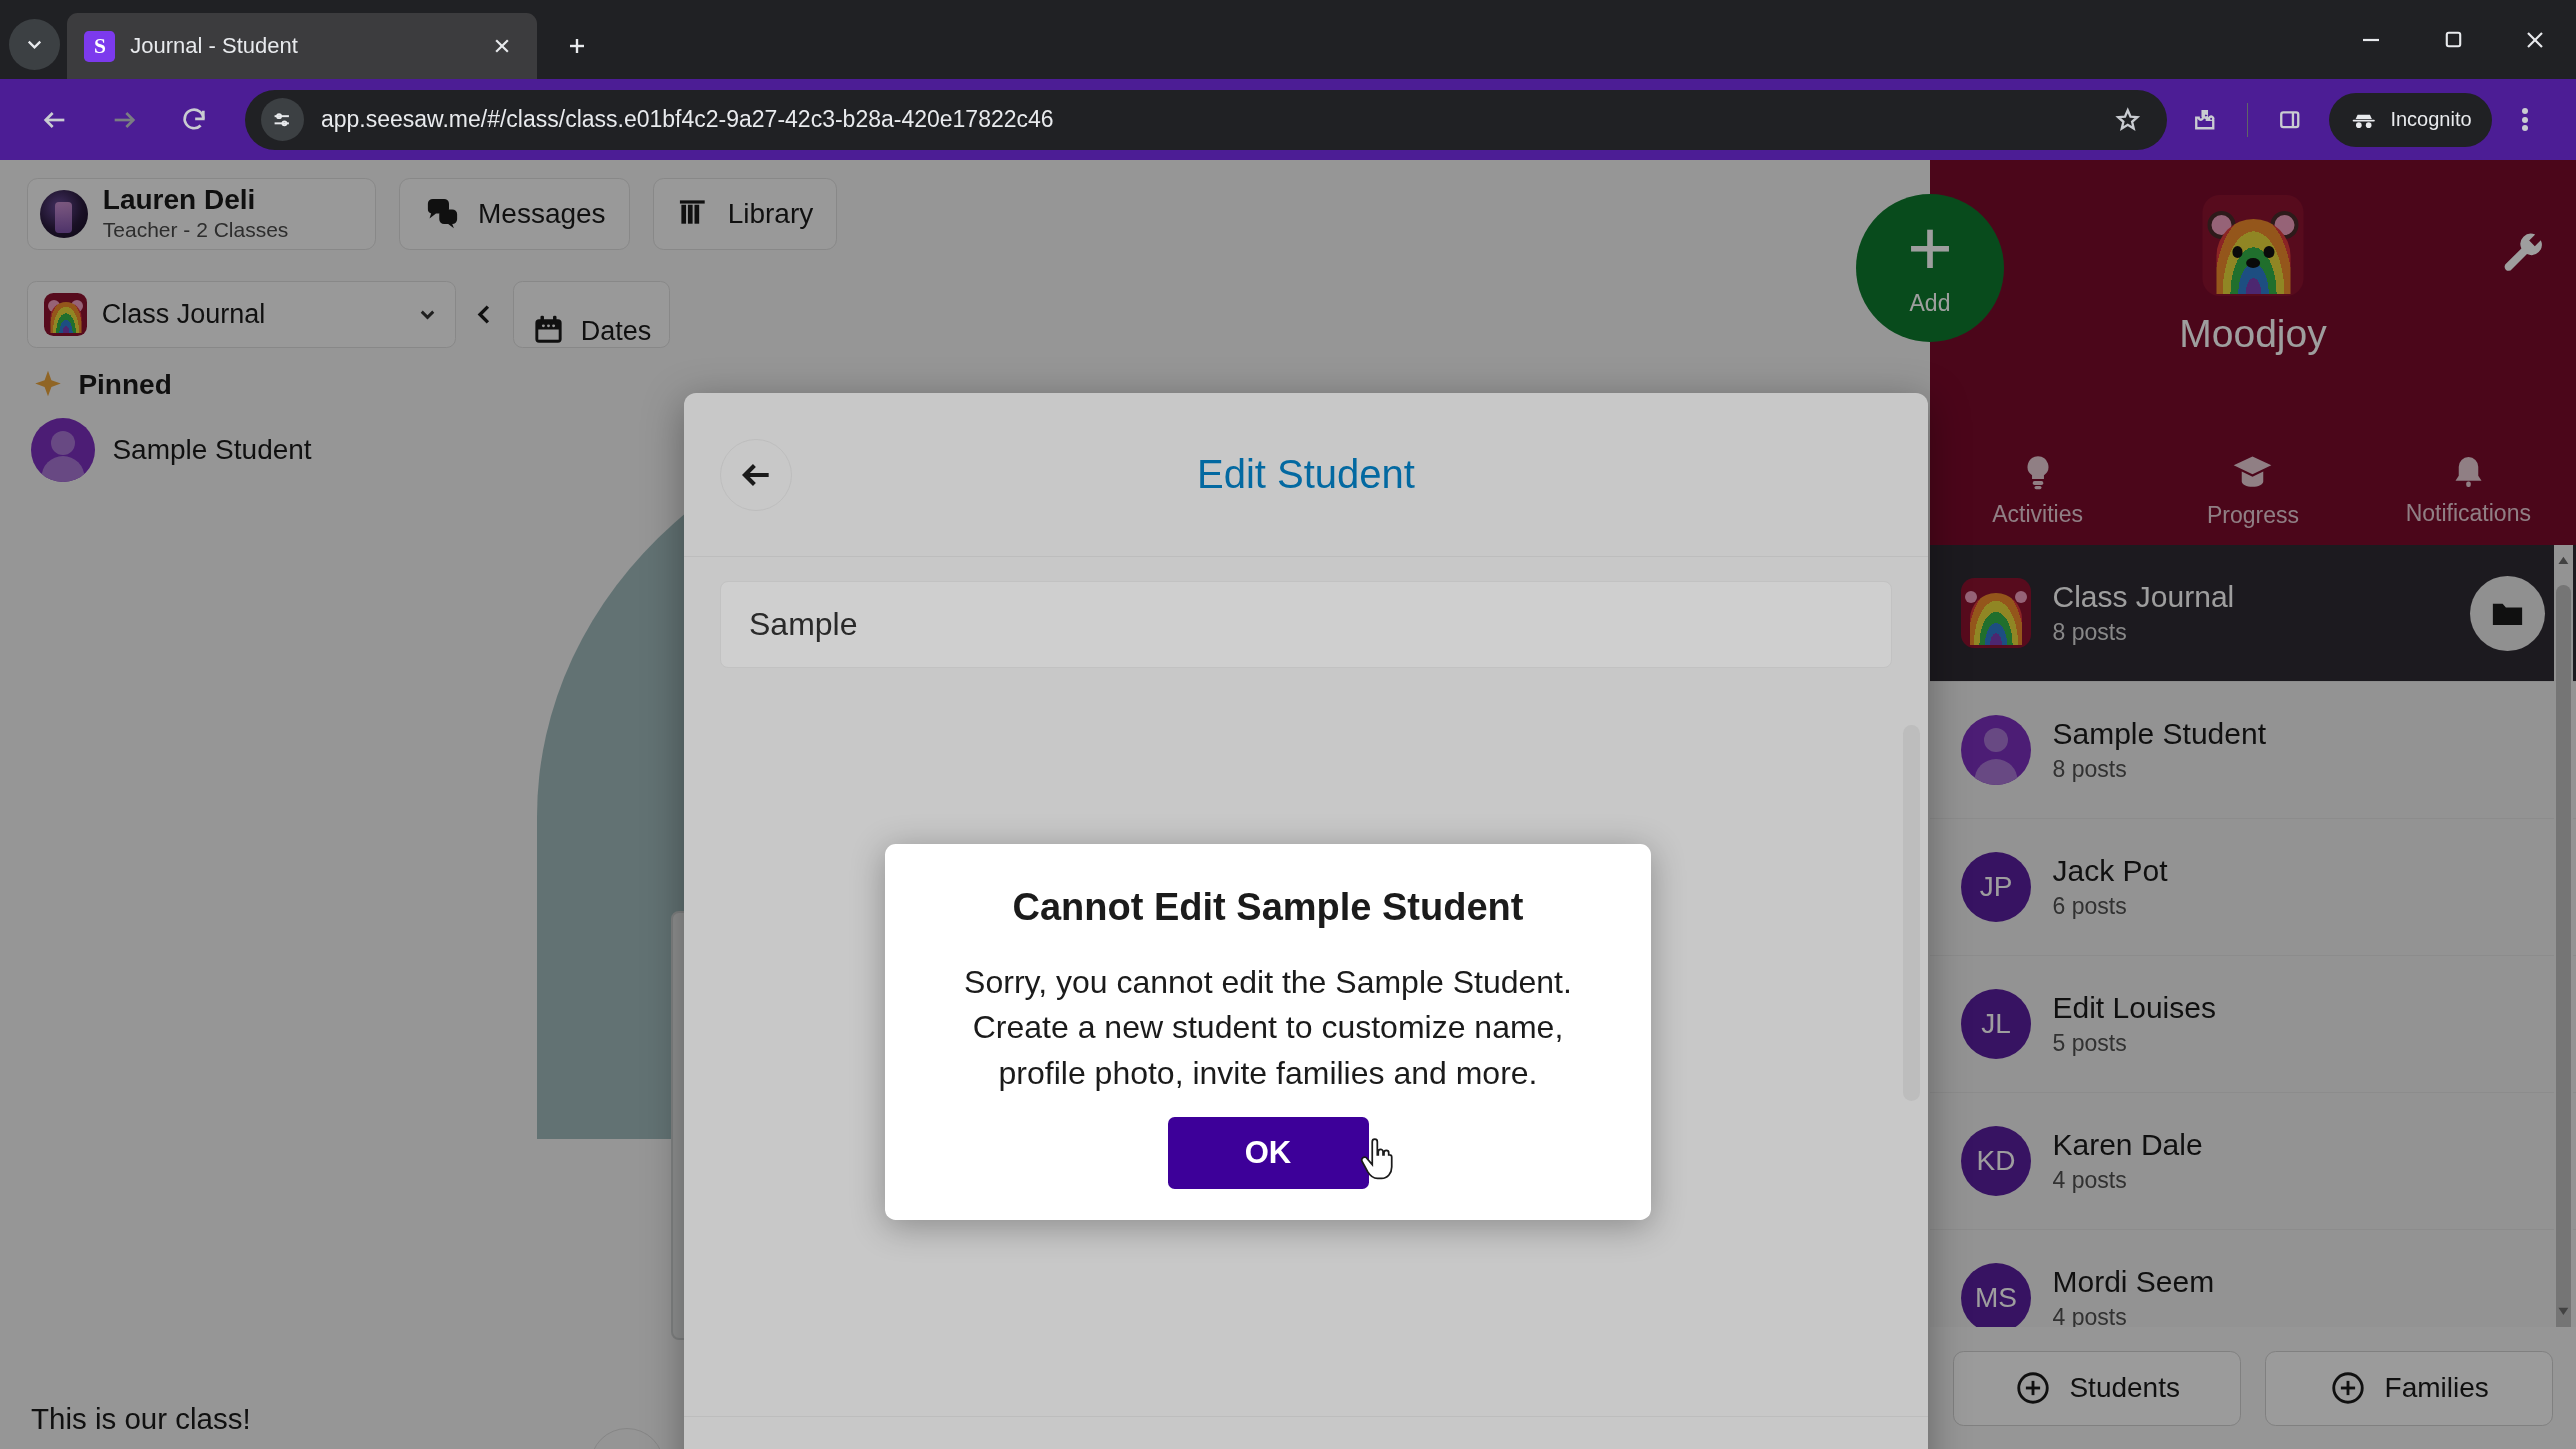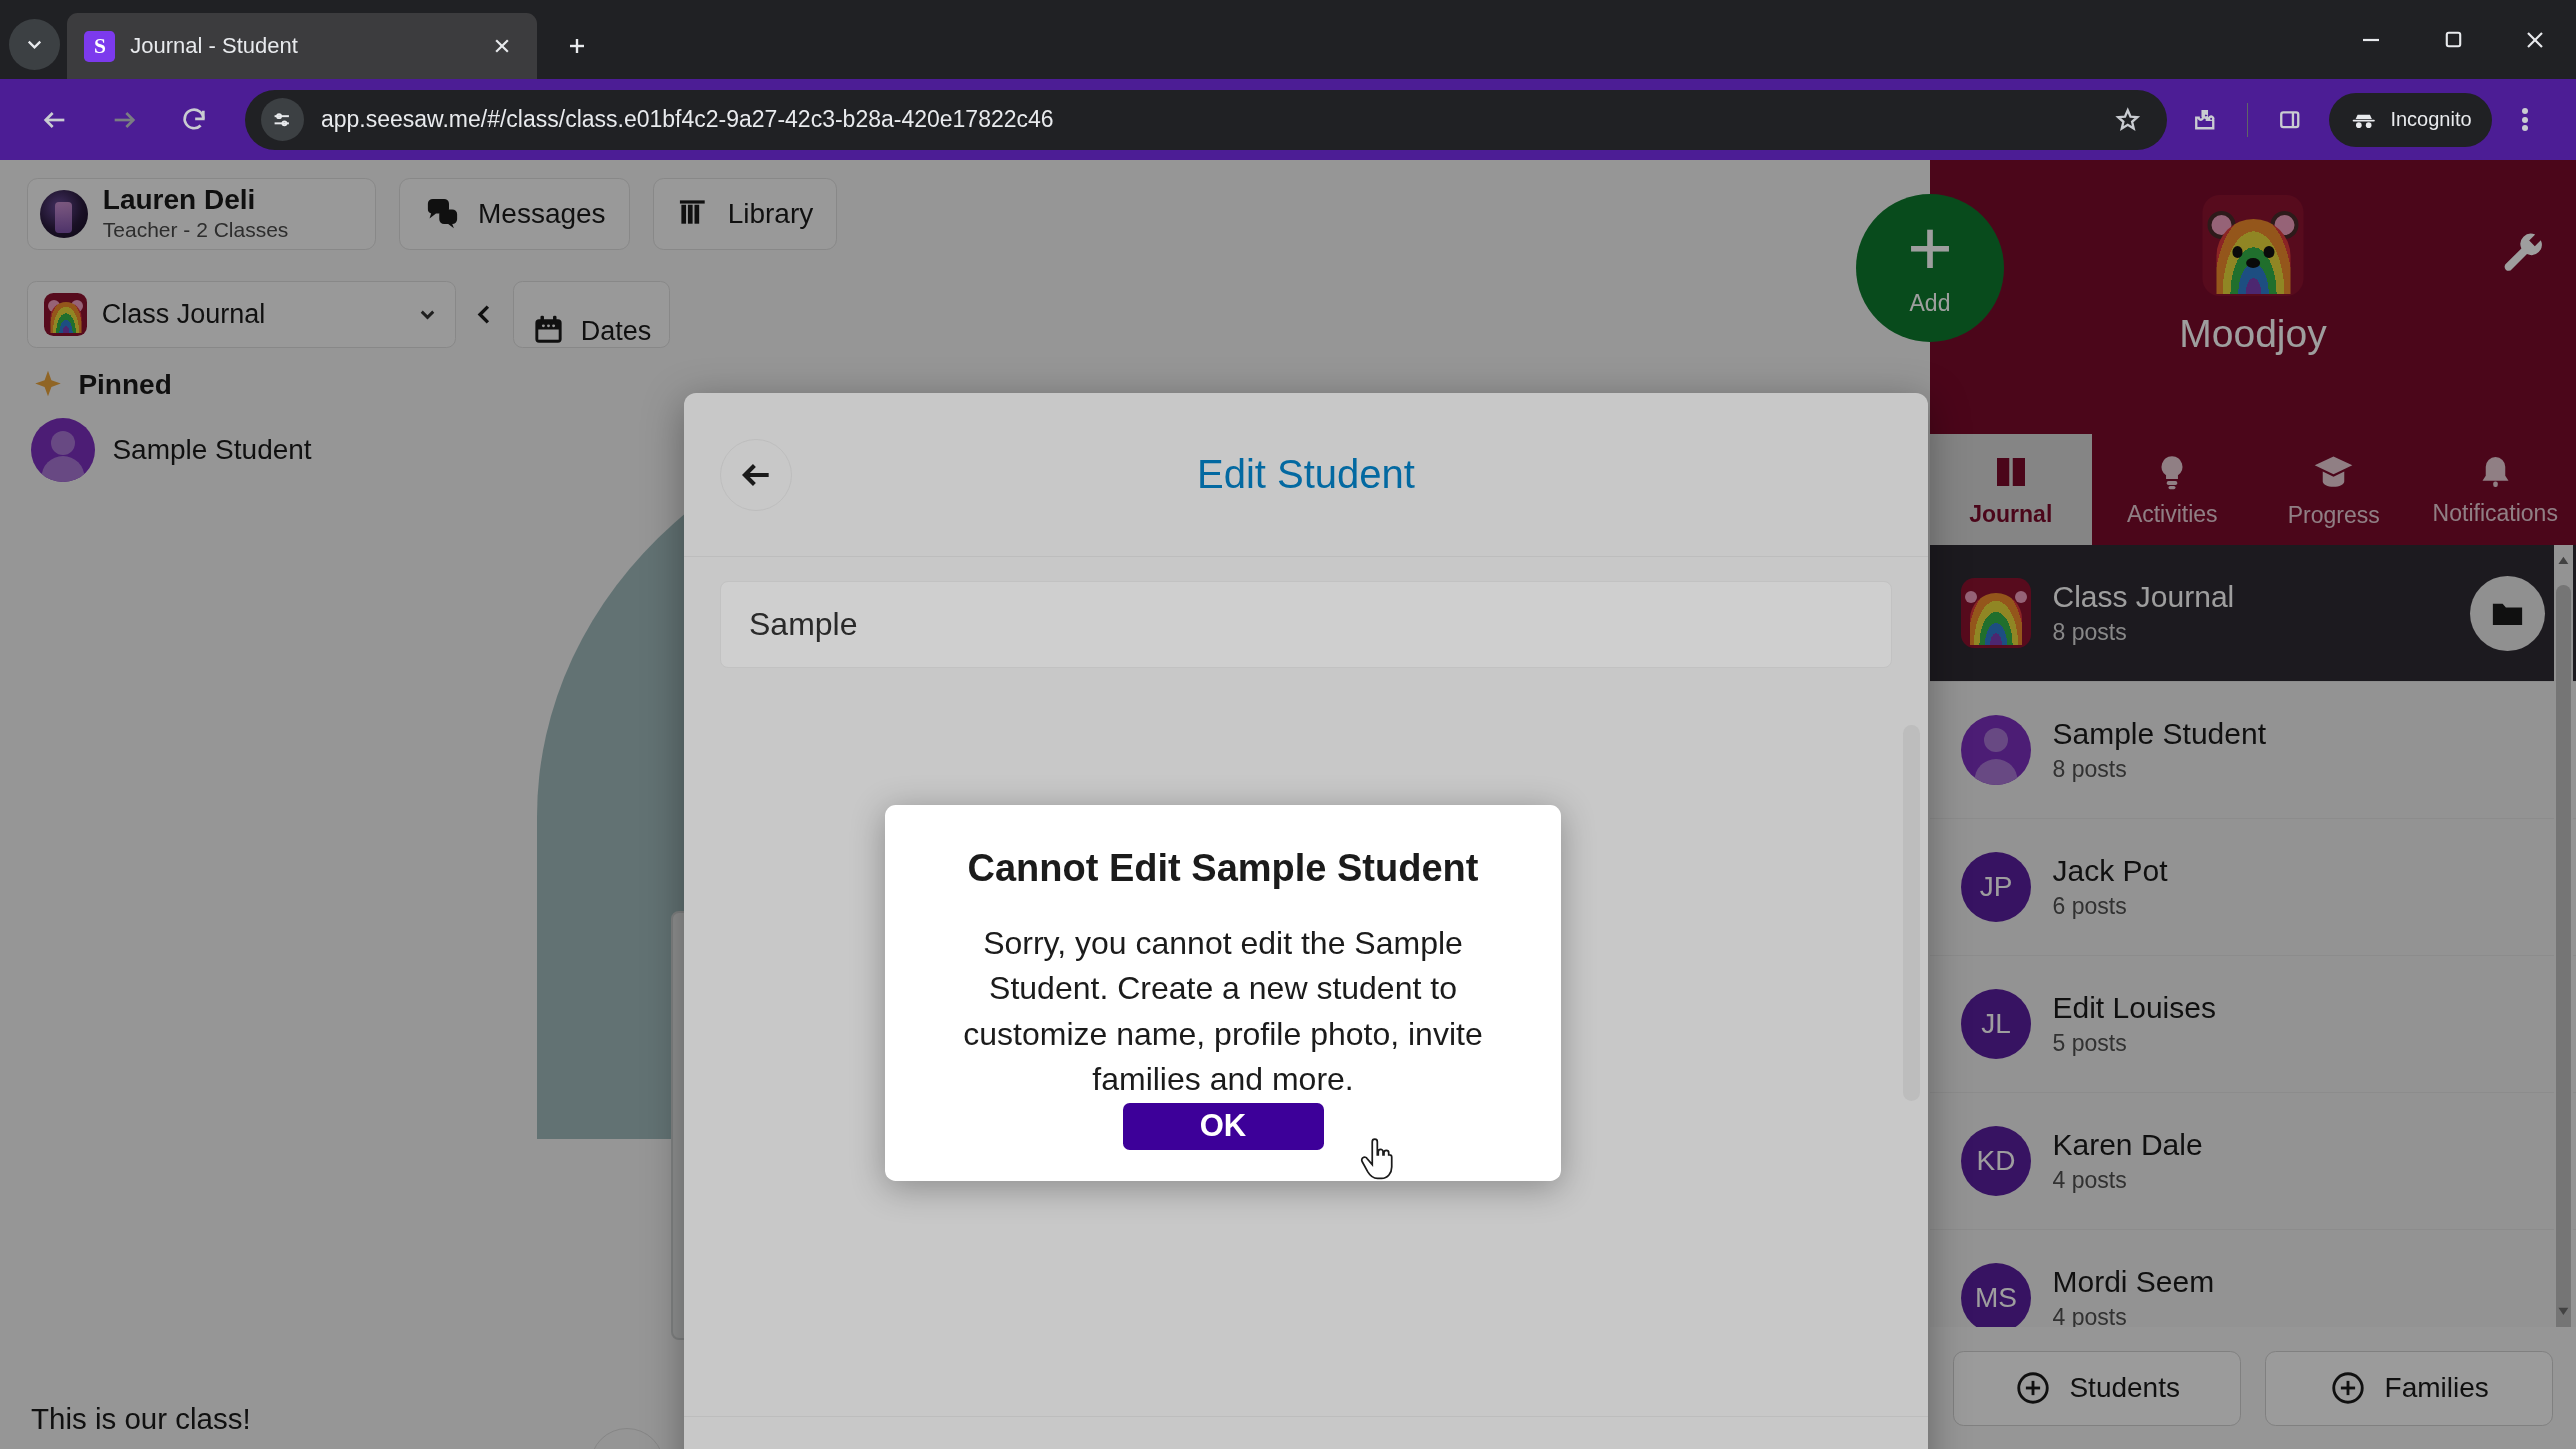--- a/index.html
+++ b/index.html
@@ -223,21 +223,21 @@
   .modal-body { flex:1; padding: 24px 36px 0 36px; position:relative;}
   .name-field {
     height:87px; background:#cfcfcf; border:1.3px solid #c2c2c2; border-radius:8px;
     display:flex; align-items:center; padding: 0 28px; font-size:32px; color:#2a2a2a;
   }
   .modal-foot { height:124px; border-top:1.3px solid #bdbdbd;}
   .modal-scroll { position:absolute; right:8px; top:168px; width:17.4px; height:376px; background:#bdbdbd; border-radius:8.7px;}
 
   
   .alert {
-    position:absolute; left:885px; top:645px; width:676px; height:376px;
+    position:absolute; left:885px; top:684px; width:766px; height:376px;
     background:#fff; border-radius:10.7px; z-index:80;
     box-shadow: 0 6.7px 34px rgba(0,0,0,0.30);
     display:flex; flex-direction:column; align-items:center; padding: 42px 40px 31px 40px;
   }
   .alert-title { font-size:38px; font-weight:bold; color:#1b1b1b; text-align:center; }
   .alert-msg { font-size:32px; color:#1b1b1b; text-align:center; line-height:1.42; margin-top:31px; }
   .alert-ok {
     margin-top:auto; width:201px; height:72px; border-radius:6.7px; background:#3d0099;
     color:#fff; font-size:31px; font-weight:bold; display:flex;align-items:center;justify-content:center;
     border:none; font-family:"Liberation Sans", sans-serif; position:relative;
@@ -467,27 +467,20 @@
           </div>
           <div class="rp-classname">Moodjoy</div>
           <div class="wrench">
             <svg width="48" height="48" viewBox="0 0 24 24" fill="#ffffff">
               <path d="M20.4 4.6a5.2 5.2 0 0 1-6.9 6.9L5.9 19.1a2 2 0 1 1-2.8-2.8l7.6-7.6a5.2 5.2 0 0 1 6.9-6.9l-3 3 2.8 2.8 3-3z"></path>
             </svg>
           </div>
         </div>
 
         <div class="rp-tabs">
-          <div class="rp-tab active">
-            <svg width="42" height="42" viewBox="0 0 24 24" fill="#7a0b2b">
-                <path d="M4 4h7v16H4z"></path>
-                <path d="M13 4h7v16h-7z"></path>
-              </svg>
-            <div class="lbl">Journal</div>
-          </div>
           <div class="rp-tab">
             <svg width="42" height="42" viewBox="0 0 24 24" fill="#e8cdd6">
                 <path d="M12 3a6 6 0 0 0-3.4 10.9V16h6.8v-2.1A6 6 0 0 0 12 3z"></path>
                 <rect x="9" y="17.2" width="6" height="2.2" rx="1"></rect>
                 <rect x="10" y="20" width="4" height="1.8" rx="0.9"></rect>
               </svg>
             <div class="lbl">Activities</div>
           </div>
           <div class="rp-tab">
             <svg width="43" height="43" viewBox="0 0 24 24" fill="#e8cdd6">

